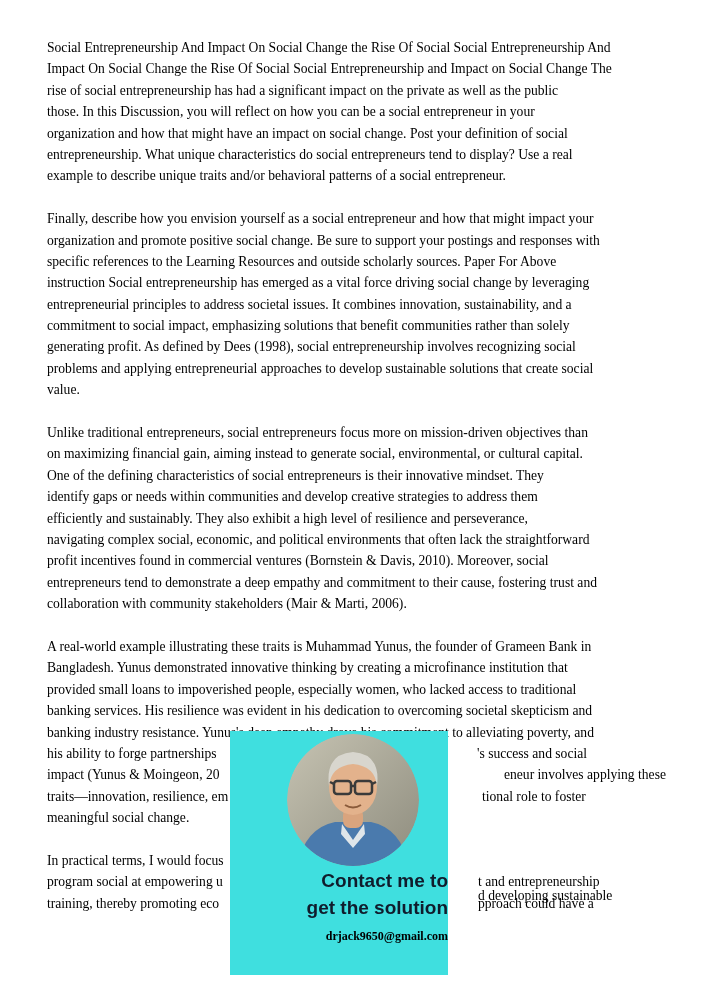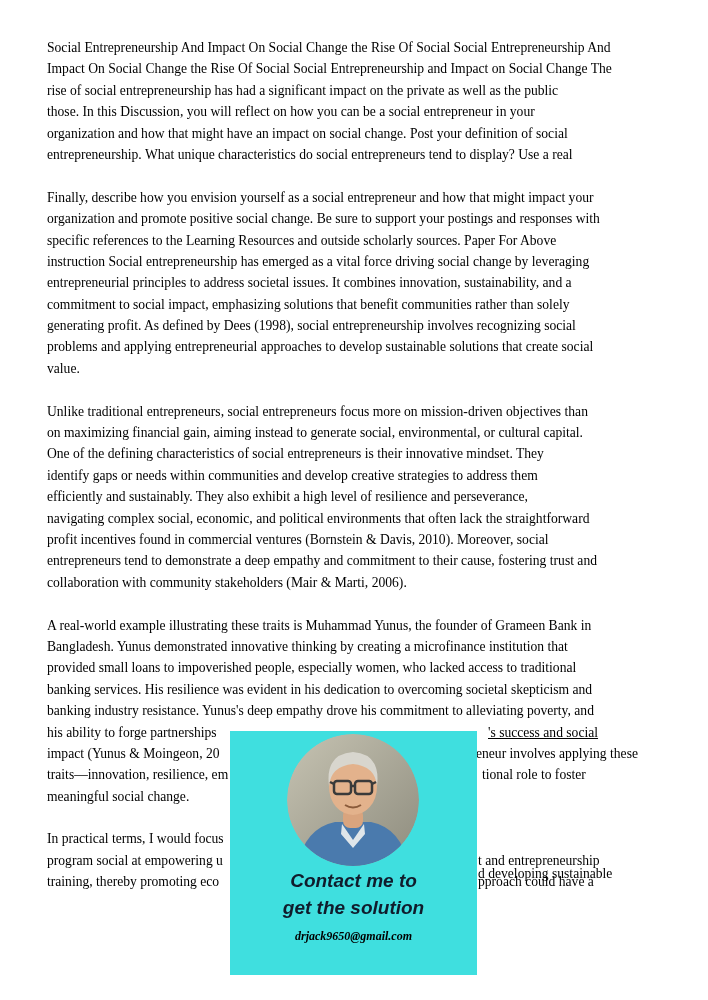--- a/index.html
+++ b/index.html
@@ -17,23 +17,22 @@
     width:616px;
     font-size:13.6px;
     line-height:21.4px;
   }
   .paragraph { margin-bottom:21.4px; }
   .line { position:relative; height:21.4px; white-space:nowrap; }
   .line .frag-right { position:absolute; top:0; }
   .overlay {
     position:absolute;
     left:230px; top:731px;
-    width:247px; height:244px;
-    text-align:center;
-    font-style:italic;
+    width:218px; height:244px;
+    text-align:right;
   }
   .photo-wrap {
     position:absolute;
     left:57px; top:3px;
     width:132px; height:132px;
     border-radius:50%;
     overflow:hidden;
   }
   .contact-heading {
     position:absolute;
@@ -57,20 +56,21 @@
 <body>
 
 <div class="doc">
     <div class="paragraph">
       <div class="line">Social Entrepreneurship And Impact On Social Change the Rise Of Social Social Entrepreneurship And</div>
       <div class="line">Impact On Social Change the Rise Of Social Social Entrepreneurship and Impact on Social Change The</div>
       <div class="line">rise of social entrepreneurship has had a significant impact on the private as well as the public</div>
       <div class="line">those. In this Discussion, you will reflect on how you can be a social entrepreneur in your</div>
       <div class="line">organization and how that might have an impact on social change. Post your definition of social</div>
       <div class="line">entrepreneurship. What unique characteristics do social entrepreneurs tend to display? Use a real</div>
+      <div class="line">example to describe unique traits and/or behavioral patterns of a social entrepreneur.</div>
     </div>
     <div class="paragraph">
       <div class="line">Finally, describe how you envision yourself as a social entrepreneur and how that might impact your</div>
       <div class="line">organization and promote positive social change. Be sure to support your postings and responses with</div>
       <div class="line">specific references to the Learning Resources and outside scholarly sources. Paper For Above</div>
       <div class="line">instruction Social entrepreneurship has emerged as a vital force driving social change by leveraging</div>
       <div class="line">entrepreneurial principles to address societal issues. It combines innovation, sustainability, and a</div>
       <div class="line">commitment to social impact, emphasizing solutions that benefit communities rather than solely</div>
       <div class="line">generating profit. As defined by Dees (1998), social entrepreneurship involves recognizing social</div>
       <div class="line">problems and applying entrepreneurial approaches to develop sustainable solutions that create social</div>
@@ -86,22 +86,22 @@
       <div class="line">profit incentives found in commercial ventures (Bornstein &amp; Davis, 2010). Moreover, social</div>
       <div class="line">entrepreneurs tend to demonstrate a deep empathy and commitment to their cause, fostering trust and</div>
       <div class="line">collaboration with community stakeholders (Mair &amp; Marti, 2006).</div>
     </div>
     <div class="paragraph">
       <div class="line">A real-world example illustrating these traits is Muhammad Yunus, the founder of Grameen Bank in</div>
       <div class="line">Bangladesh. Yunus demonstrated innovative thinking by creating a microfinance institution that</div>
       <div class="line">provided small loans to impoverished people, especially women, who lacked access to traditional</div>
       <div class="line">banking services. His resilience was evident in his dedication to overcoming societal skepticism and</div>
       <div class="line">banking industry resistance. Yunus's deep empathy drove his commitment to alleviating poverty, and</div>
-      <div class="line"><span class="frag-left">his ability to forge partnerships</span><span class="frag-right" style="left: 441px; text-decoration: underline;">'s success and social</span></div>
-      <div class="line"><span class="frag-left">impact (Yunus &amp; Moingeon, 20</span><span class="frag-right" style="left: 429px; font-family: Liberation Serif, serif;">eneur involves applying these</span></div>
+      <div class="line"><span class="frag-left">his ability to forge partnerships</span><span class="frag-right" style="left: 430px;">'s success and social</span></div>
+      <div class="line"><span class="frag-left">impact (Yunus &amp; Moingeon, 20</span><span class="frag-right" style="left: 457px; font-family: Liberation Serif, serif;">eneur involves applying these</span></div>
       <div class="line"><span class="frag-left">traits—innovation, resilience, em</span><span class="frag-right" style="left: 435px;">tional role to foster</span></div>
       <div class="line">meaningful social change.</div>
     </div>
     <div class="paragraph">
       <div class="line"><span class="frag-left">In practical terms, I would focus</span><span class="frag-right" style="left: 431px; margin-top: 35px;">d developing sustainable</span></div>
       <div class="line"><span class="frag-left">program social at empowering u</span><span class="frag-right" style="left: 431px;">t and entrepreneurship</span></div>
       <div class="line"><span class="frag-left">training, thereby promoting eco</span><span class="frag-right" style="left: 431px;">pproach could have a</span></div>
     </div>
   </div>
 

